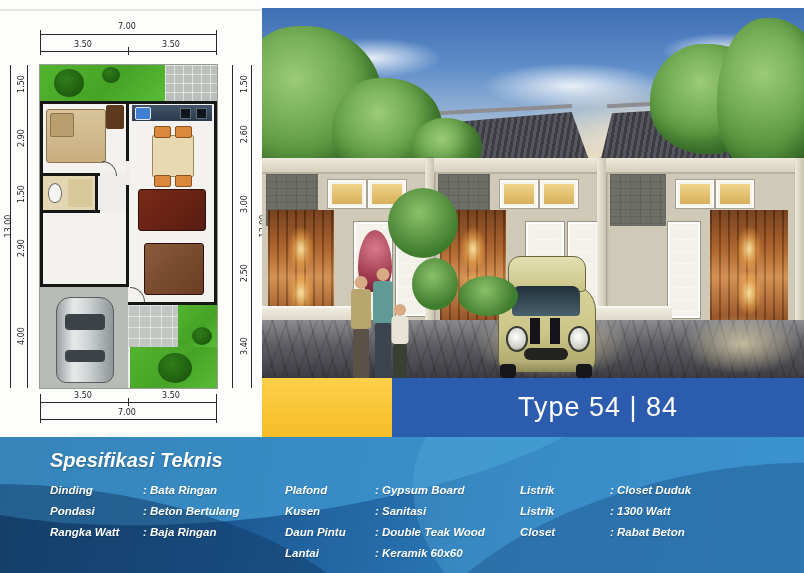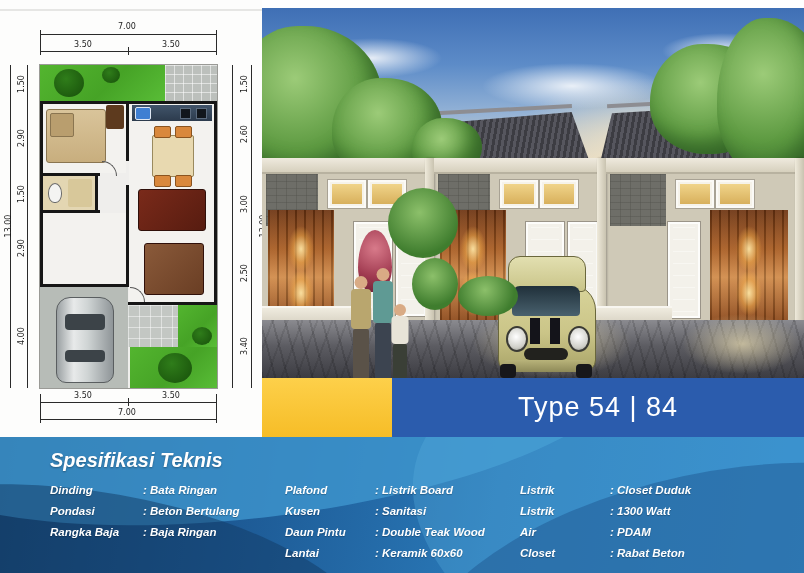--- a/index.html
+++ b/index.html
@@ -373,28 +373,28 @@
   <div id="col1" class="speccol">
     <div class="specrow">
         <span class="speclabel">Dinding</span>
         <span class="specvalue">: Bata Ringan</span>
       </div>
     <div class="specrow">
         <span class="speclabel">Pondasi</span>
         <span class="specvalue">: Beton Bertulang</span>
       </div>
     <div class="specrow">
-        <span class="speclabel">Rangka Baja</span>
+        <span class="speclabel">Rangka Watt</span>
         <span class="specvalue">: Baja Ringan</span>
       </div>
   </div>
   <div id="col2" class="speccol">
     <div class="specrow">
         <span class="speclabel">Plafond</span>
-        <span class="specvalue">: Listrik Board</span>
+        <span class="specvalue">: Gypsum Board</span>
       </div>
     <div class="specrow">
         <span class="speclabel">Kusen</span>
         <span class="specvalue">: Sanitasi</span>
       </div>
     <div class="specrow">
         <span class="speclabel">Daun Pintu</span>
         <span class="specvalue">: Double Teak Wood</span>
       </div>
     <div class="specrow">
@@ -405,22 +405,18 @@
   <div id="col3" class="speccol">
     <div class="specrow">
         <span class="speclabel">Listrik</span>
         <span class="specvalue">: Closet Duduk</span>
       </div>
     <div class="specrow">
         <span class="speclabel">Listrik</span>
         <span class="specvalue">: 1300 Watt</span>
       </div>
     <div class="specrow">
-        <span class="speclabel">Air</span>
-        <span class="specvalue">: PDAM</span>
-      </div>
-    <div class="specrow">
         <span class="speclabel">Closet</span>
         <span class="specvalue">: Rabat Beton</span>
       </div>
   </div>
 
 </div>
 
 </body></html>

